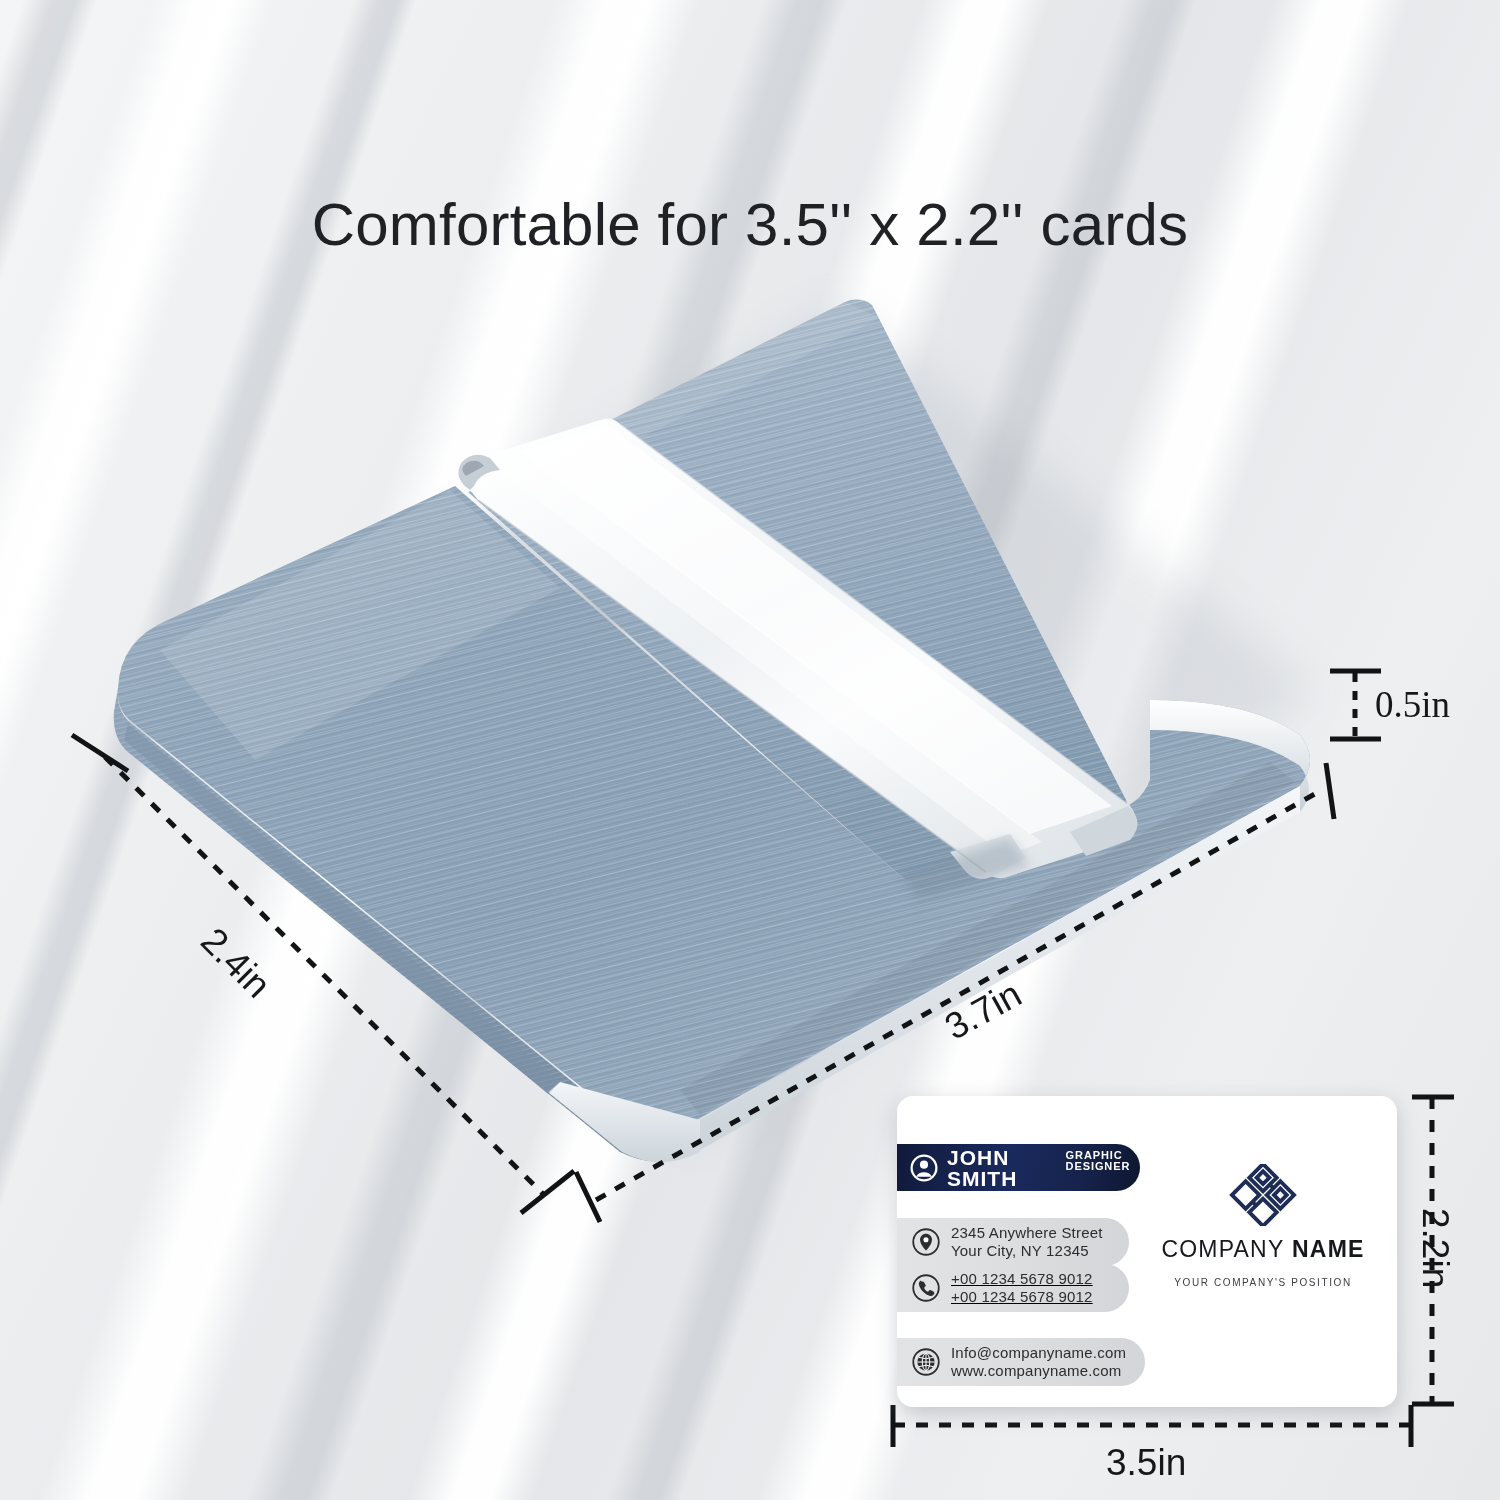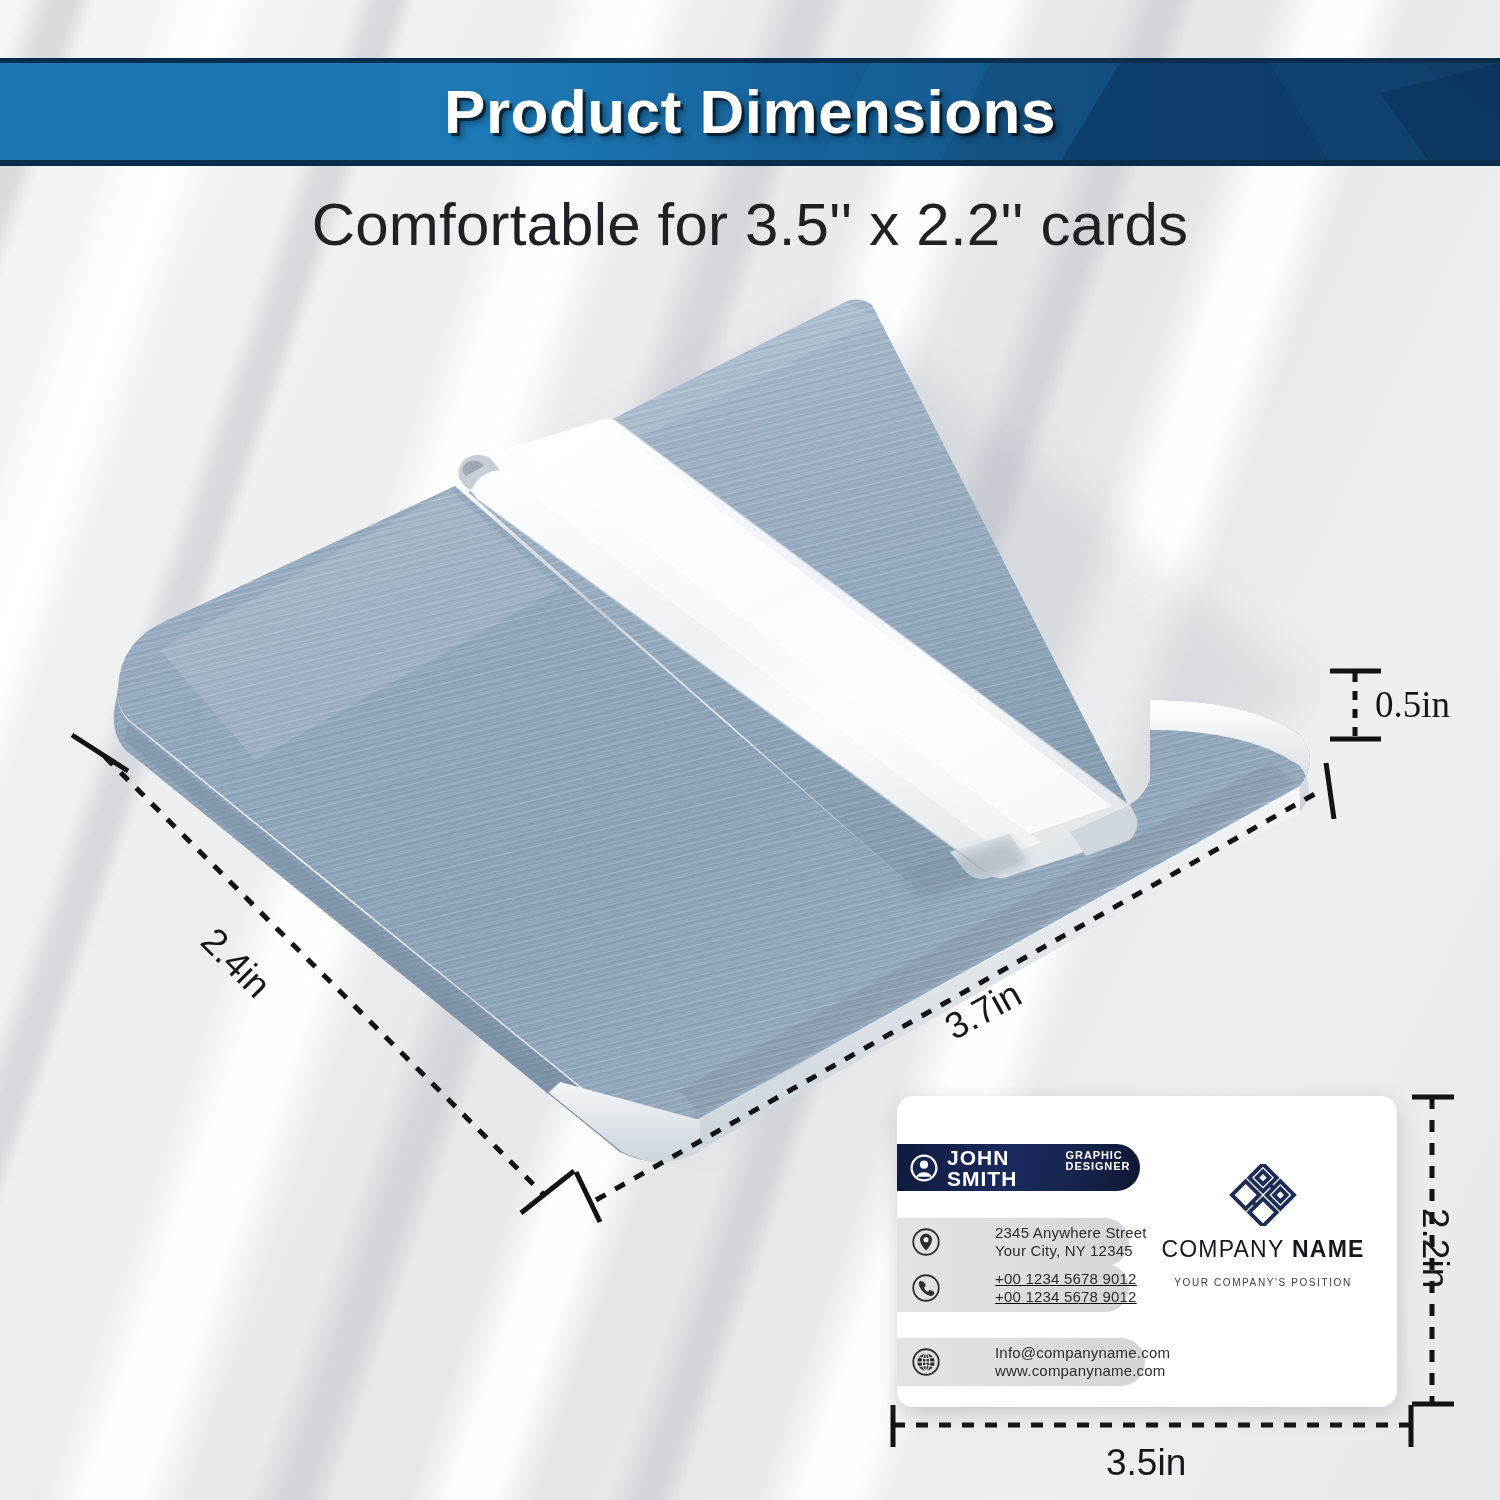--- a/index.html
+++ b/index.html
@@ -81,21 +81,21 @@
   }
   .avatar-ico { width:30px; height:30px; flex:0 0 30px; margin-right:8px; }
   .pill-txt { display:flex; flex-direction:row; justify-content:center; line-height:1; }
   .pill-name { color:#fff; font-size:21px; font-weight:bold; letter-spacing:1px; }
   .pill-role { color:#fff; font-size:11px; font-weight:bold; letter-spacing:.9px; margin-top:3px;margin-left:36px; }
 
   .crow {
     position:absolute; left:0; height:48px; width:232px;
     background:linear-gradient(90deg,#e2e3e5 0%,#dcdddf 55%,#d4d5d8 100%);
     border-radius:0 26px 26px 0;
-    display:flex; align-items:center; padding-left:14px;gap:44px;
+    display:flex; align-items:center; padding-left:14px;
   }
   .crow-ico { width:30px; height:30px; flex:0 0 30px; margin-right:10px; }
   .crow-txt { display:flex; flex-direction:column; line-height:1.18; }
   .crow-l { font-size:15px; color:#2b2d30; letter-spacing:.2px; white-space:nowrap; }
 
   .logo-area {
     position:absolute; right:26px; top:68px; width:216px;
     display:flex; flex-direction:column; align-items:center;justify-content:flex-end;
   }
   .logo-mark { width:78px; height:62px; }
@@ -116,32 +116,20 @@
     <div class="stripe s-dark" style="left:430px;  width:70px;"></div>
     <div class="stripe s-light" style="left:560px;  width:115px;"></div>
     <div class="stripe s-dark" style="left:760px;  width:60px;"></div>
     <div class="stripe s-light" style="left:960px;  width:140px;"></div>
     <div class="stripe s-dark" style="left:1170px; width:80px;"></div>
     <div class="stripe s-light" style="left:1330px; width:120px;"></div>
     <div class="stripe s-dark" style="left:1530px; width:70px;"></div>
     <div class="stripe s-light" style="left:1680px; width:130px;"></div>
   </div>
 
-  <div class="banner">
-    <div class="banner-facets">
-      <svg width="1500" height="100" viewBox="0 0 1500 100" preserveAspectRatio="none">
-        <polygon points="980,0 1120,0 1060,100 930,100" fill="#15537f" opacity=".55"></polygon>
-        <polygon points="1120,0 1270,0 1330,100 1060,100" fill="#0c3a66" opacity=".6"></polygon>
-        <polygon points="1270,0 1420,0 1500,60 1500,100 1330,100" fill="#0f4573" opacity=".5"></polygon>
-        <polygon points="1380,30 1500,0 1500,100 1430,100" fill="#0a2f57" opacity=".55"></polygon>
-        <polygon points="870,0 990,0 940,100 820,100" fill="#1a6ca4" opacity=".35"></polygon>
-      </svg>
-    </div>
-    <div class="banner-title">Product Dimensions</div>
-  </div>
 
   <div class="subtitle">Comfortable for 3.5'' x 2.2'' cards</div>
 
   <svg id="product" viewBox="0 0 1500 1500">
     <defs>
       <linearGradient id="leatherTop" x1="0" y1="0" x2="1" y2="1">
         <stop offset="0%" stop-color="#9fb2c4"></stop>
         <stop offset="22%" stop-color="#8ea4b9"></stop>
         <stop offset="50%" stop-color="#889fb5"></stop>
         <stop offset="78%" stop-color="#92a7bb"></stop>

